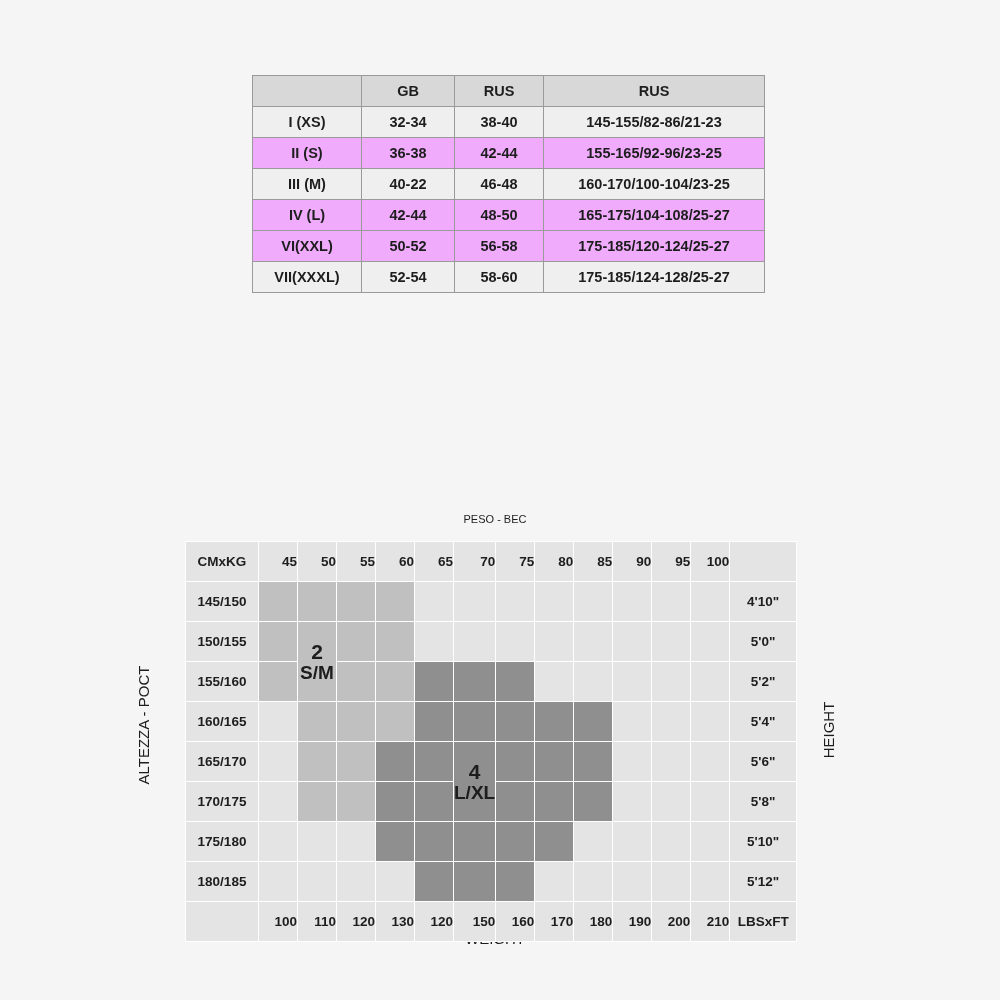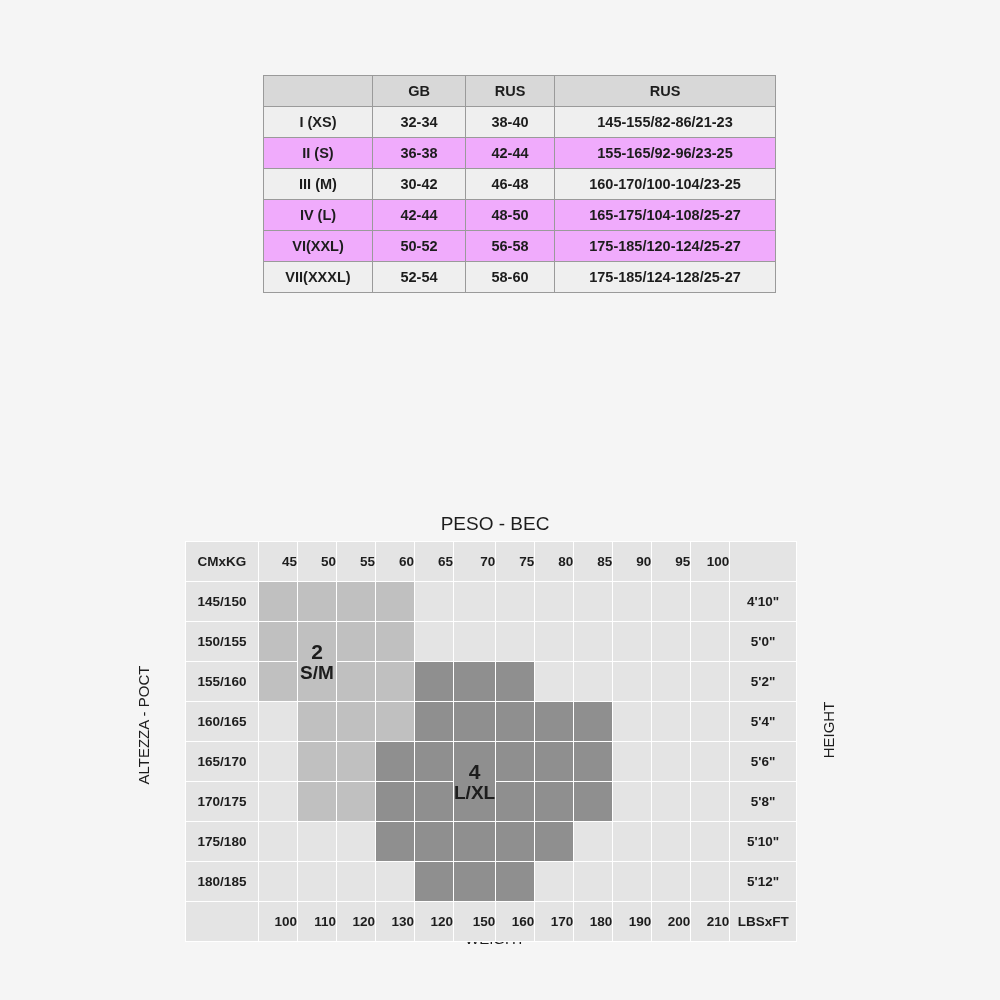--- a/index.html
+++ b/index.html
@@ -12,21 +12,21 @@
     height: 1000px;
     position: relative;
     font-family: "Liberation Sans", sans-serif;
     color: #222;
     overflow: hidden;
   }
 
   
   #size-table-wrap {
     position: absolute;
-    left: 263px;
+    left: 252px;
     top: 75px;
   }
   table.size-table {
     border-collapse: collapse;
     font-size: 14.5px;
     color: #1d1d1d;
   }
   table.size-table td, table.size-table th {
     border: 1px solid #9a9a9a;
     text-align: center;
@@ -102,21 +102,21 @@
   .zone-num { font-size: 21px; display:block; }
   .zone-txt { font-size: 19px; display:block; }
 
   
   #title-peso {
     position: absolute;
     left: 185px;
     top: 513px;
     width: 620px;
     text-align: center;
-    font-size: 19px;
+    font-size: 11px;
     color: #1d1d1d;
   }
   #title-weight {
     position: absolute;
     left: 185px;
     top: 930px;
     width: 620px;
     text-align: center;
     font-size: 15px;
     color: #1d1d1d;
@@ -161,21 +161,21 @@
         <td>145-155/82-86/21-23</td>
       </tr>
       <tr class="odd">
         <td>II (S)</td>
         <td>36-38</td>
         <td>42-44</td>
         <td>155-165/92-96/23-25</td>
       </tr>
       <tr class="even">
         <td>III (M)</td>
-        <td>30-42</td>
+        <td>40-22</td>
         <td>46-48</td>
         <td>160-170/100-104/23-25</td>
       </tr>
       <tr class="odd">
         <td>IV (L)</td>
         <td>42-44</td>
         <td>48-50</td>
         <td>165-175/104-108/25-27</td>
       </tr>
       <tr class="odd">

